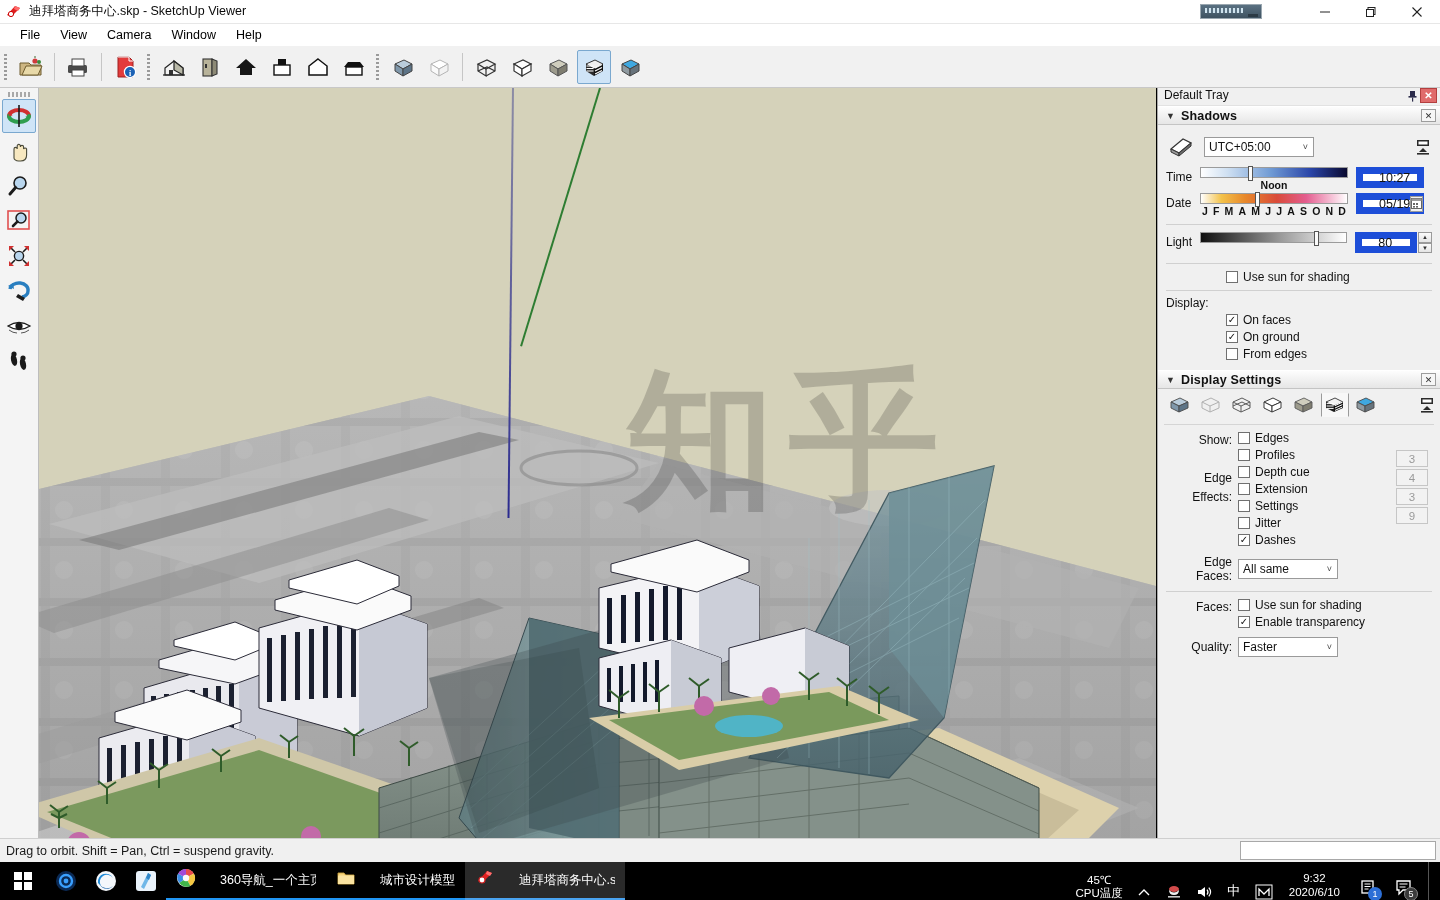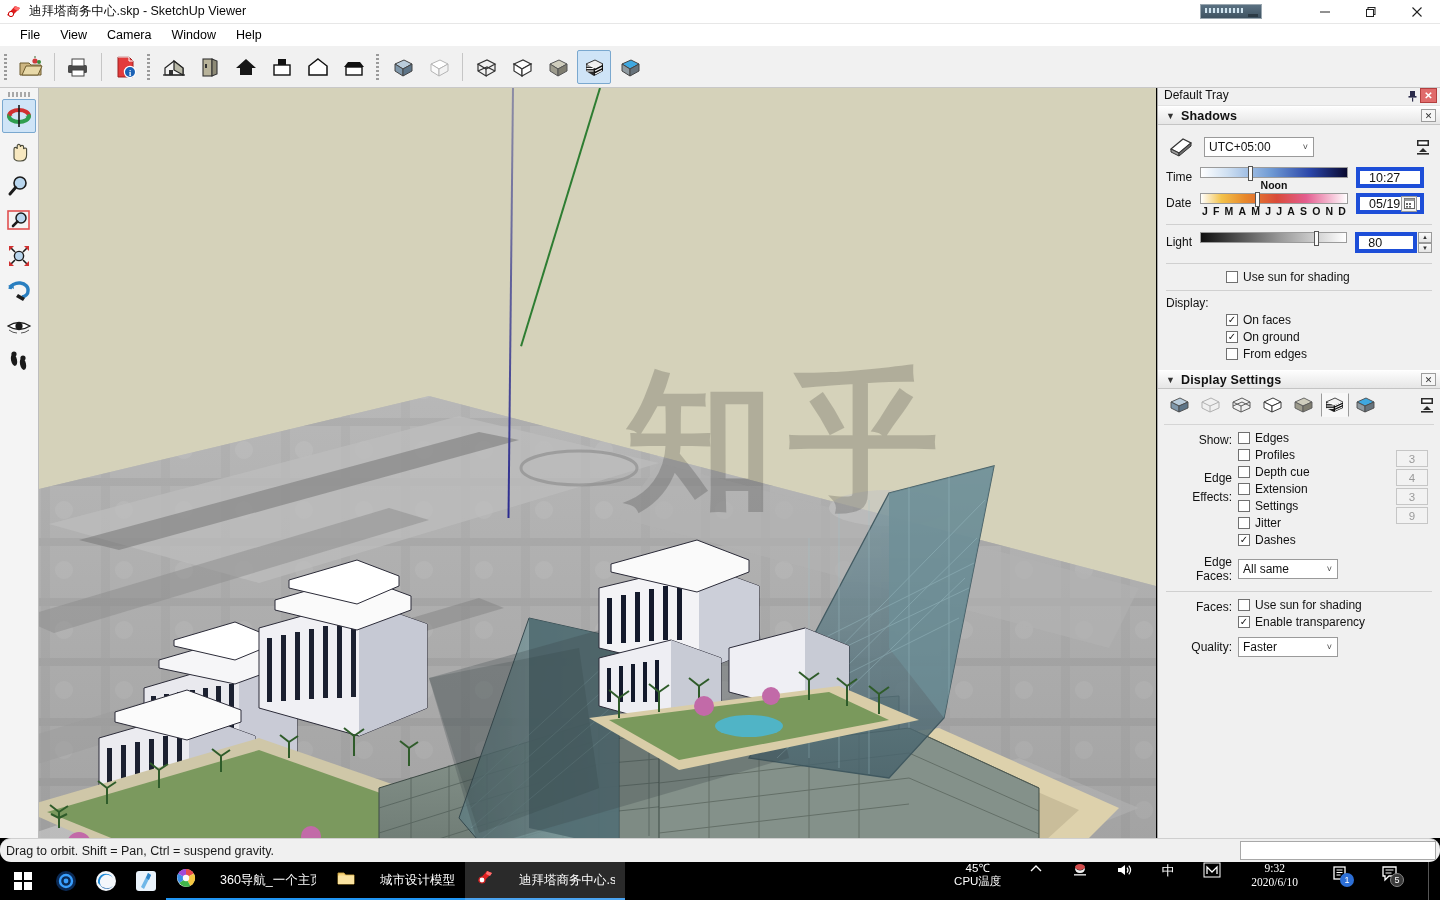--- a/index.html
+++ b/index.html
@@ -90,21 +90,21 @@
     position: absolute; left: 440px; top: 255px; width: 620px; height: 200px;
     opacity: .17; color: #000; font-size: 150px; letter-spacing: 14px;
     font-family: "DejaVu Sans", sans-serif; font-weight: 700;
     display: flex; align-items: center; justify-content: center; pointer-events: none;
   }
 
   
   .statusbar {
     position: absolute; left: 0; top: 838px; width: 1440px; height: 24px;
     background: #f0f0f0; border-top: 1px solid #cfcfcf;
-    display: flex; align-items: center; border-radius: 11px;
+    display: flex; align-items: center;
   }
   .status-text { font-size: 12.5px; color: #1a1a1a; padding-left: 6px; }
   .status-box { position:absolute; right: 4px; top: 2px; width: 196px; height: 19px;
     background:#fff; border:1px solid #a8a8a8; }
 
   
   .tray {
     position: absolute; left: 1157px; top: 88px; width: 283px; height: 750px;
     background: #f0f0f0; border-left: 1px solid #a9a9a9;
   }
@@ -146,22 +146,22 @@
   .track { height: 11px; border:1px solid #9b9b9b; position:relative; }
   .track.time { background: linear-gradient(90deg,#ffffff,#cfe0f2 18%,#6f9ad4 48%,#2a45a8 75%,#0a0a30); }
   .track.date { background: linear-gradient(90deg,#ffffff,#f3c24a 14%,#e8892b 30%,#d94b3a 52%,#e35d8f 72%,#f4b8d0 88%,#ffffff); }
   .track.grey  { background: linear-gradient(90deg,#101010,#9a9a9a 55%,#ffffff); }
   .thumb { position:absolute; top:-2px; width:5px; height:15px; background:#fbfbfb;
     border:1px solid #555; }
   .sub { font-size: 10.5px; color:#111; text-align:center; margin-top:1px; font-weight:700; }
   .months { display:flex; justify-content:space-between; font-size:10.5px; color:#111;
     font-weight:700; padding: 0 2px; margin-top:1px; }
   .numfield {
-    height: 21px; border:4px solid #1d4ed8; background:#fff; font-size:12.5px; color:#111;
-    display:flex; align-items:center; padding-left:9px; width: 62px; margin-left: 8px;
+    height: 21px; border:7px solid #1d4ed8; background:#fff; font-size:12.5px; color:#111;
+    display:flex; align-items:center; padding-left:16px; width: 62px; margin-left: 8px;
   }
   .numfield.wide { width: 68px; }
   .spin { width:14px; height:21px; margin-left:1px; display:flex; flex-direction:column; }
   .spin div { flex:1; border:1px solid #9a9a9a; background:linear-gradient(#fbfbfb,#e4e4e4);
     display:flex; align-items:center; justify-content:center; font-size:6px; color:#333; }
   .cal-btn { width:16px; height:16px; border:1px solid #9a9a9a; background:#f1f1f1;
     margin-left:auto; margin-right:3px; display:flex; align-items:center; justify-content:center; }
 
   .divider { height:1px; background:#d0d0d0; margin: 7px 0; }
 
@@ -196,27 +196,27 @@
   }
   .tb-start { width:46px; height:38px; display:flex; align-items:center; justify-content:center; }
   .tb-ico { width:40px; height:38px; display:flex; align-items:center; justify-content:center; }
   .task-app {
     height:38px; display:flex; align-items:center; gap:24px; padding: 0 10px;
     border-bottom:2px solid transparent; position:relative; max-width: 160px;
   }
   .task-app .nm { font-size:12.5px; color:#fff; white-space:nowrap; overflow:hidden; }
   .task-app.open { border-bottom-color:#2196f3; }
   .task-app.active { background:#2a2a2a; border-bottom-color:#4aa3f0; }
-  .tray-right { margin-left:auto; display:flex; align-items:flex-start; height:38px; padding-right:4px; gap:26px; }
+  .tray-right { margin-left:auto; display:flex; align-items:flex-end; height:38px; padding-right:4px; gap:12px; }
   .cpu { text-align:center; color:#fff; line-height:1.15; }
   .cpu .a { font-size:11.5px; }
   .cpu .b { font-size:11.5px; }
   .tr-ico { color:#fff; font-size:13px; display:flex; align-items:center; justify-content:center;
     min-width:18px; }
-  .clock { color:#fff; text-align:center; line-height:1.2; font-size:11.5px; padding: 0 4px; font-family: Liberation Serif, serif; }
+  .clock { color:#fff; text-align:center; line-height:1.2; font-size:11.5px; padding: 0 4px; }
   .notif { position:relative; width:24px; height:24px; display:flex; align-items:center; justify-content:center; }
   .badge { position:absolute; right:-2px; bottom:-1px; width:14px; height:14px; border-radius:50%;
     background:#2d6fd6; color:#fff; font-size:9px; display:flex; align-items:center; justify-content:center; }
   .badge.grey { background:#3a3a3a; border:1px solid #888; }
   .show-desktop { width:8px; height:38px; border-left:1px solid #555; }
 </style>
 </head>
 <body>
 
 <div id="app">

